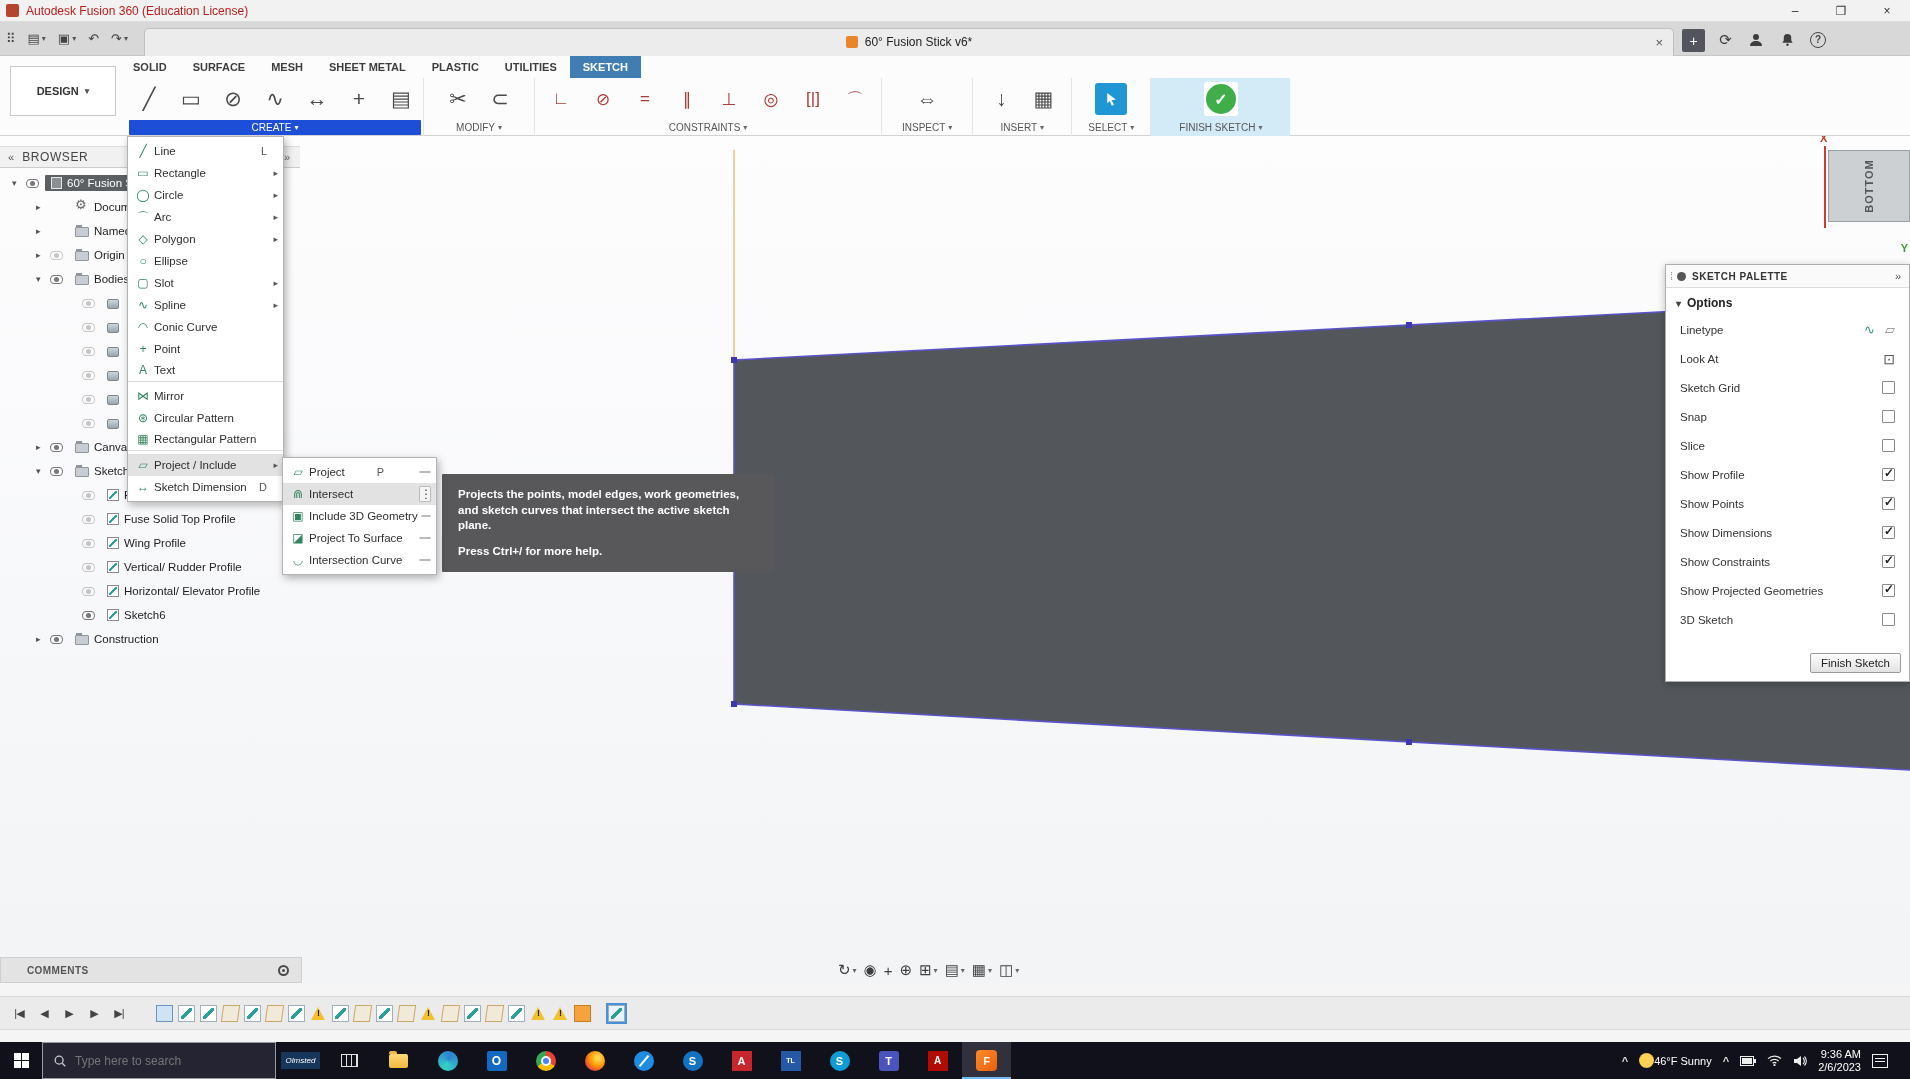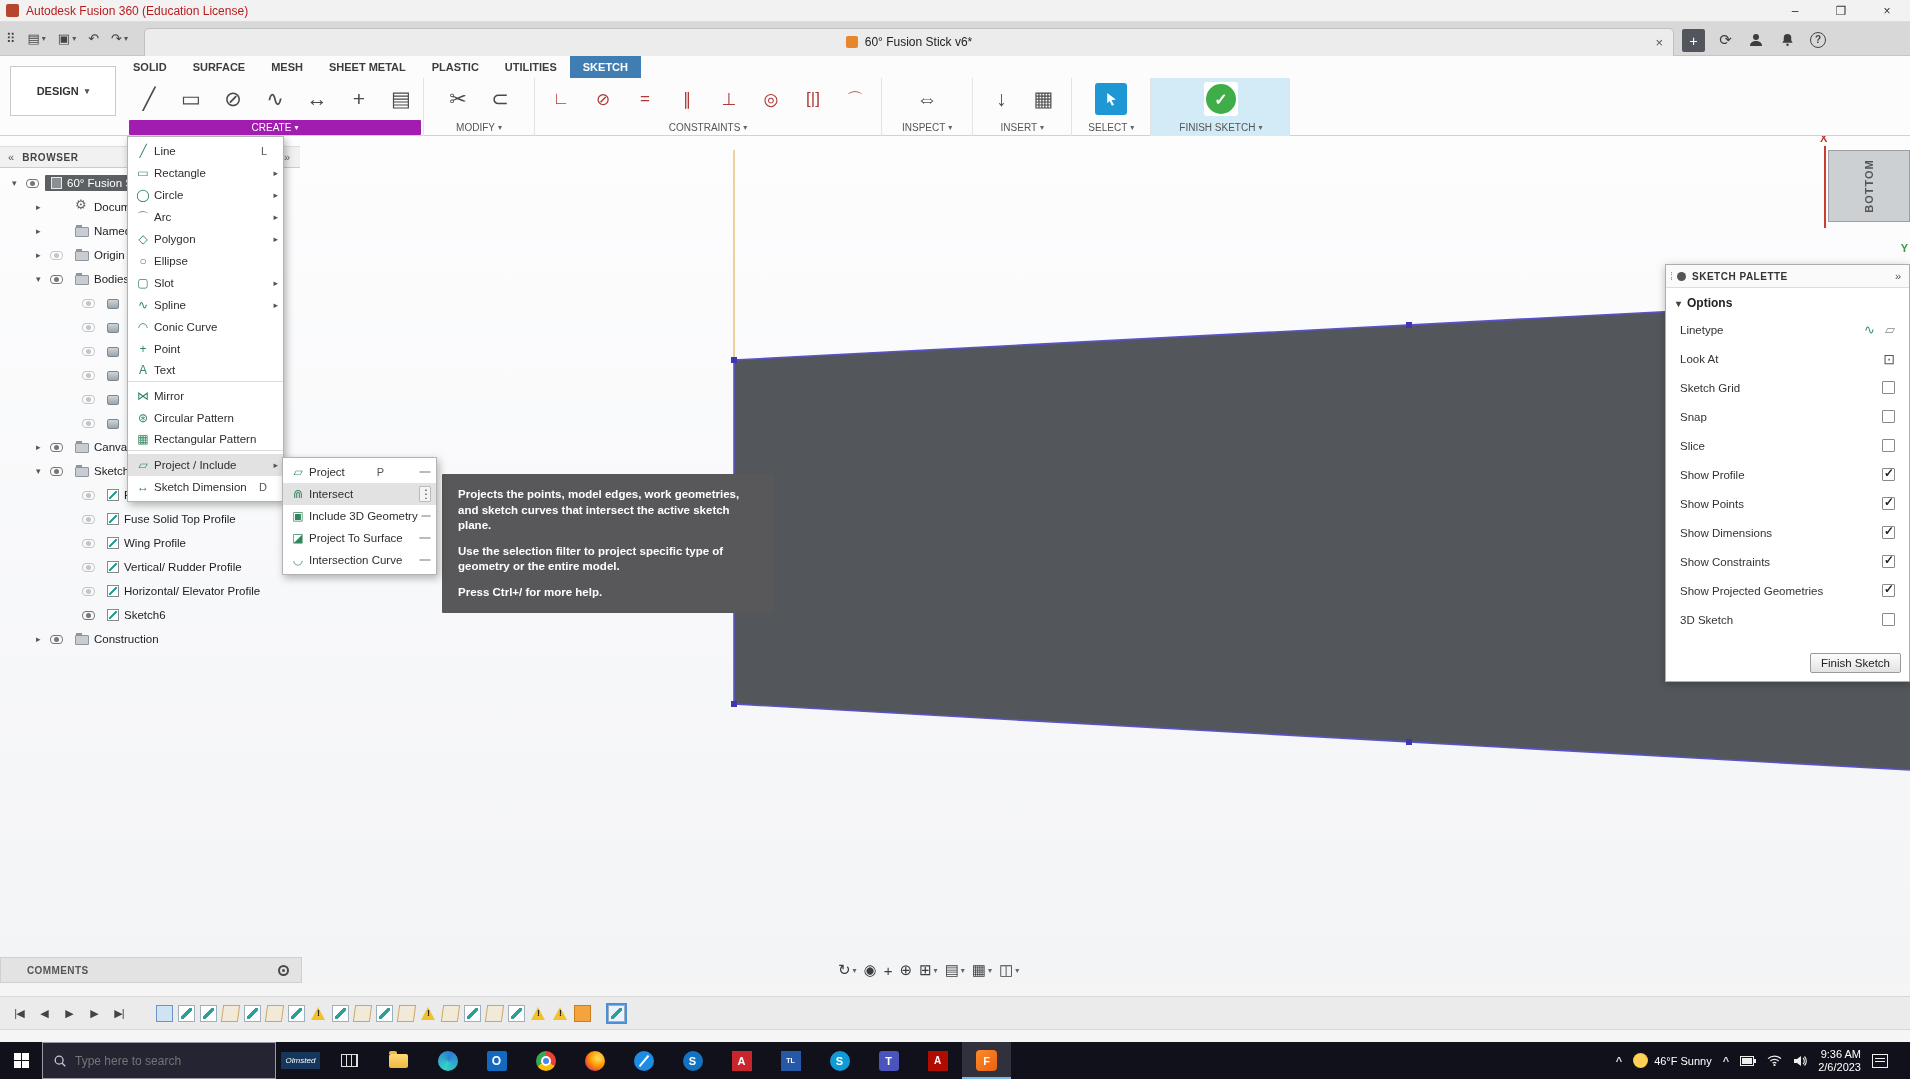--- a/index.html
+++ b/index.html
@@ -32,21 +32,21 @@
 .design-box::after{content:"▾";font-size:9px;color:#555}
 .ribbon-tabs{position:absolute;left:120px;top:0;height:22px;display:flex}
 .rtab{padding:0 13px;font-size:11px;font-weight:bold;color:#3d3d3d;display:flex;align-items:center}
 .rtab.active{background:#3f7db2;color:#fff}
 .toolbar{position:absolute;left:127px;top:22px;height:58px;display:flex}
 .tgroup{display:flex;flex-direction:column;border-right:1px solid #e4e4e4;padding:0 2px}
 .tg-icons{height:42px;display:flex;align-items:center;justify-content:center;gap:2px}
 .tbi{width:40px;height:36px;display:flex;align-items:center;justify-content:center;font-size:21px;color:#4a4a4a}
 .tg-label{height:15px;font-size:10px;color:#555;display:flex;align-items:center;justify-content:center;gap:3px;margin-bottom:1px}
 .tg-label::after{content:"▾";font-size:8px;color:#666}
-.tg-create .tg-label{background:#a21caf;color:#fff;border-radius:1px}
+.tg-create .tg-label{background:#1d4ed8;color:#fff;border-radius:1px}
 .tg-create .tg-label::after{color:#fff}
 .tg-modify{padding:0 14px}
 .tg-constraints{padding:0 6px}
 .tg-constraints .tbi{font-size:17px;color:#b03a3a}
 .tg-inspect{padding:0 20px}
 .tg-insert{padding:0 8px}
 .tg-select{padding:0 16px}
 .tg-finish{background:#d2ebf7;padding:0 28px;border-right:none}
 .sel-box{width:32px;height:32px;background:#1f97d4;border-radius:3px;display:flex;align-items:center;justify-content:center}
 .fin-tile{width:34px;height:34px;background:#fff;border-radius:3px;display:flex;align-items:center;justify-content:center}
@@ -61,21 +61,21 @@
 .vc-x{position:absolute;left:-4px;top:-26px;color:#c0392b;font-weight:bold;font-size:11px}
 .vc-line{position:absolute;left:0;top:-12px;width:2px;height:82px;background:#cc3b30}
 .vc-face{position:absolute;left:4px;top:-8px;width:82px;height:72px;background:#ccd0d3;border:1px solid #9aa0a4;display:flex;align-items:center;justify-content:center}
 .vc-face span{transform:rotate(-90deg);font-size:11px;font-weight:bold;color:#555;letter-spacing:1px}
 .vc-y{position:absolute;right:2px;bottom:-16px;color:#3a9a3a;font-size:11px;font-weight:bold}
 
 
 .browser{position:absolute;left:0;top:146px;width:300px;z-index:10}
 .bheader{height:22px;display:flex;align-items:center;background:rgba(240,240,240,.93);border-top:1px solid #ddd;border-bottom:1px solid #ccc}
 .bh-collapse{color:#555;font-size:11px;margin:0 8px 0 8px}
-.bh-label{font-size:10px;font-weight:bold;color:#444;letter-spacing:.6px}
+.bh-label{font-size:12px;font-weight:normal;color:#444;letter-spacing:.6px}
 .bh-pop{margin-left:auto;margin-right:10px;color:#666;font-size:11px}
 .btree{padding-top:3px}
 .brow-row{height:24px;display:flex;align-items:center;font-size:11.5px;color:#222;white-space:nowrap}
 .lvl0{padding-left:12px}.lvl1{padding-left:36px}.lvl2{padding-left:68px}
 .tri{width:14px;flex:none;font-size:9px;color:#555}
 .arr-collapsed .tri::before{content:"▸"}
 .arr-expanded .tri::before{content:"▾"}
 .eye{width:13px;height:9px;border:1px solid #777;border-radius:60%/100%;position:relative;flex:none;margin-right:6px;visibility:hidden}
 .eye::after{content:"";position:absolute;inset:1px 3px;background:#777;border-radius:50%}
 .eye-on .eye{visibility:visible}
@@ -181,21 +181,21 @@
 .ic-browser .tbg::after{content:"";position:absolute;left:9px;top:3px;width:2px;height:14px;background:#fff;transform:rotate(40deg)}
 .ic-snagit .tbg{width:20px;height:20px;border-radius:50%;background:#1273c2;color:#fff;font-size:11px}
 .ic-adobe .tbg{width:20px;height:20px;background:#c9252d;color:#fff;font-size:11px}
 .ic-app .tbg{width:20px;height:20px;background:#2559a8;color:#fff;font-size:7px}
 .ic-skype .tbg{width:20px;height:20px;border-radius:50%;background:#0f9bd7;color:#fff;font-size:11px}
 .ic-teams .tbg{width:20px;height:20px;background:#4b53bc;color:#fff;font-size:11px;border-radius:3px}
 .ic-acrobat .tbg{width:20px;height:20px;background:#b00c00;color:#fff;font-size:10px}
 .ic-fusion-360 .tbg{width:21px;height:21px;background:linear-gradient(135deg,#ff8a2a,#e8610f);border-radius:4px;color:#fff;font-size:11px}
 .tb-tray{margin-left:auto;display:flex;align-items:center;gap:11px;padding-right:6px;font-size:11px}
 .tray-chev{color:#ddd;font-size:11px;font-weight:bold}
-.weather{display:flex;align-items:center;gap:6px;color:#fff}
+.weather{display:flex;align-items:center;color:#fff}
 .sun{width:15px;height:15px;border-radius:50%;background:radial-gradient(circle,#ffd257 55%,#f5a623 100%)}
 .tray-svg{display:flex;align-items:center}
 .clock{text-align:right;line-height:13px;font-size:11px;color:#fff}
 .action-ic{width:16px;height:14px;border:1px solid #eee;position:relative}
 .action-ic::after{content:"";position:absolute;left:2px;top:3px;right:2px;height:1px;background:#eee;box-shadow:0 3px 0 #eee}
 .show-desktop{width:5px;border-left:1px solid #555}
 </style>
 </head>
 <body>
 
@@ -703,21 +703,20 @@
     <div class="mi">
       <span class="mi-ic ic-intersection-curve"><span>◡</span></span>
       <span class="mi-label">Intersection Curve</span>
       <span class="mi-short"></span>
       <span class="mi-opts"></span>
     </div>
 </div>
 
 <div class="tooltip">
   <p>Projects the points, model edges, work geometries, and sketch curves that intersect the active sketch plane.</p>
-  <p>Use the selection filter to project specific type of geometry or the entire model.</p>
   <p>Press Ctrl+/ for more help.</p>
 </div>
 
 <div class="palette">
   <div class="pal-header">
     <span class="pal-grip">⁞</span>
     <span class="pal-dot"></span>
     <span class="pal-title">SKETCH PALETTE</span>
     <span class="pal-exp">»</span>
   </div>

